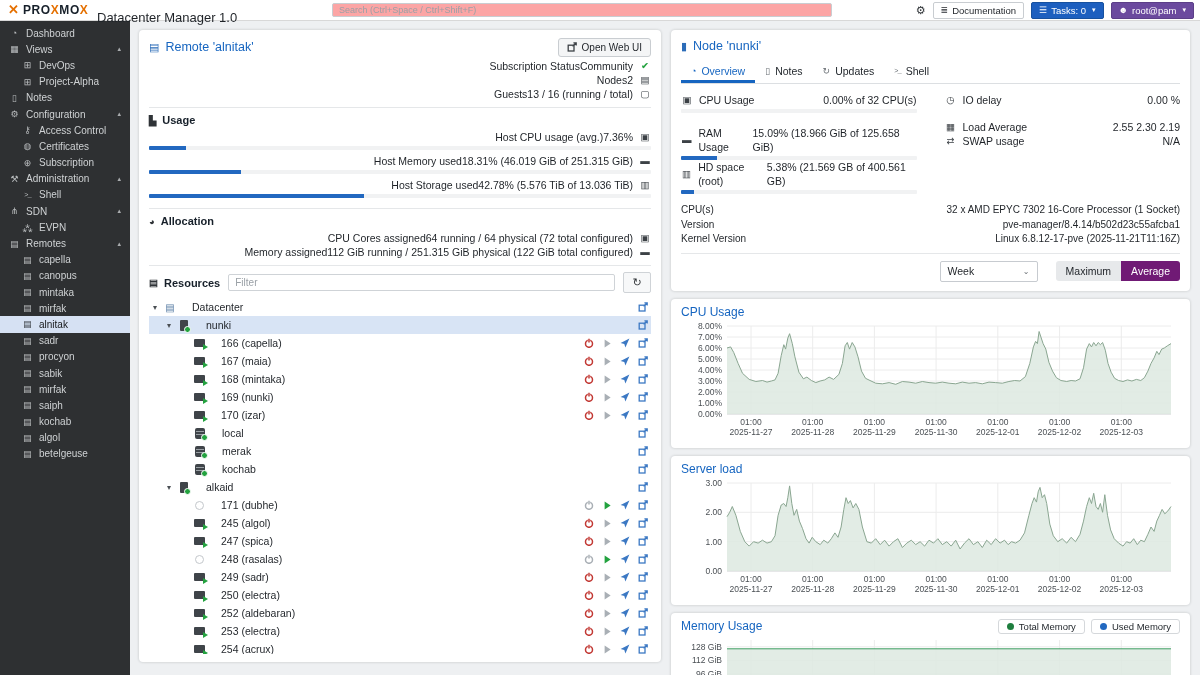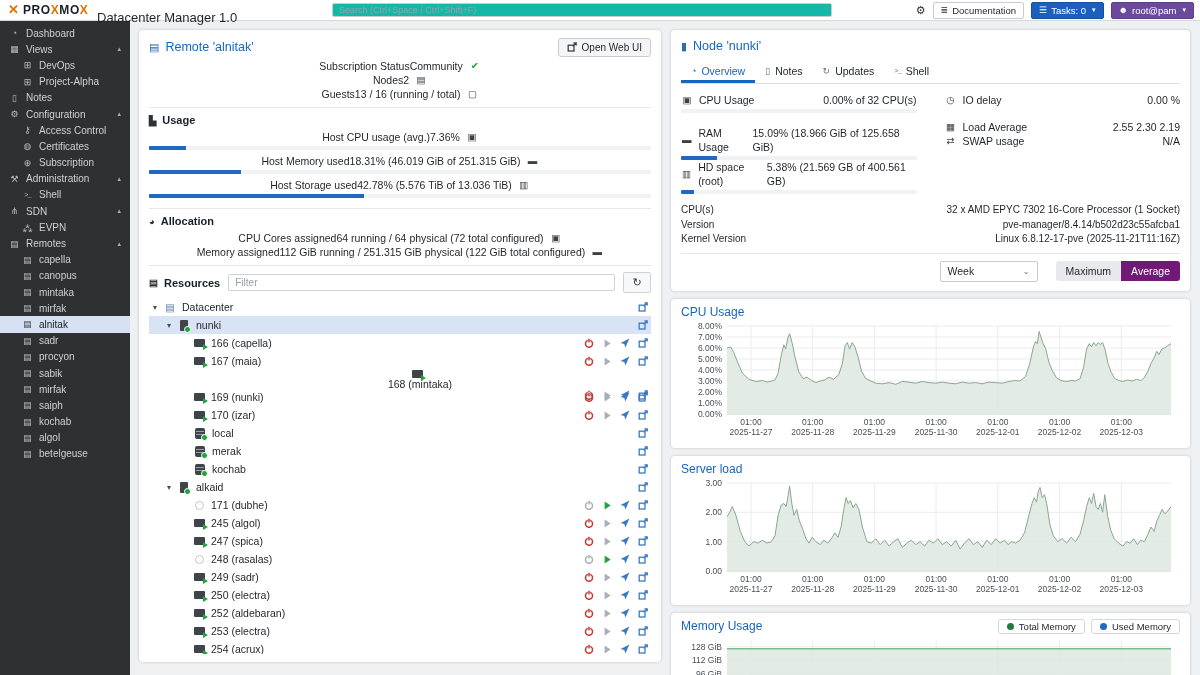--- a/index.html
+++ b/index.html
@@ -4,21 +4,21 @@
 <style>
   html,body{margin:0;padding:0}
   body{width:1200px;height:675px;overflow:hidden;background:#eef0f2;font-family:"Liberation Sans",sans-serif;position:relative}
   
   .topbar{position:absolute;top:0;left:0;right:0;height:20px;background:#fff;border-bottom:1px solid #d8d8d8;z-index:9}
   .brand{position:absolute;left:8px;top:0;height:20px;display:flex;align-items:center;gap:4px}
   .logo-x{color:#e57000;font-weight:bold;font-size:13px;line-height:20px}
   .brand-word{font-weight:bold;font-size:12px;letter-spacing:.6px;color:#17202a}
   .brand-word .ox{color:#e57000}
   .app-title{position:absolute;left:97px;top:8px;line-height:20px;font-size:13px;color:#1f2328}
-  .search{position:absolute;left:332px;top:3px;width:486px;height:12px;border:1px solid #c9cdd1;border-radius:2px;font-size:9px;padding:0 6px;color:#333;background:#14b8a6;font-family:"Liberation Sans",sans-serif}
+  .search{position:absolute;left:332px;top:3px;width:486px;height:12px;border:1px solid #c9cdd1;border-radius:2px;font-size:9px;padding:0 6px;color:#333;background:#fca5a5;font-family:"Liberation Sans",sans-serif}
   .search::placeholder{color:#9aa0a6}
   .tb-right{position:absolute;right:6px;top:0;height:20px;display:flex;align-items:center;gap:7px}
   .tb-ic{font-size:11px;color:#2f3337;line-height:20px}
   .btn{display:inline-flex;align-items:center;gap:4px;height:15px;padding:0 7px;border-radius:2px;font-size:9.5px;border:1px solid #c9cdd1;background:#fff;color:#1f2328;white-space:nowrap}
   .btn .bic{font-size:9px}
   .btn.blue{background:#1d5fbf;border-color:#17519f;color:#fff}
   .btn.purple{background:#6b4a9e;border-color:#5c3f88;color:#fff}
   .caret-s{font-size:7px;margin-left:2px}
   
   .sidebar{position:absolute;top:20px;left:0;width:130px;bottom:0;background:#2e3032;overflow:hidden;padding-top:5px;box-sizing:border-box}
@@ -33,41 +33,41 @@
   
   .mid{position:absolute;top:20px;left:130px;width:538px;bottom:0;padding:10px 7px 13px 9px;box-sizing:border-box}
   .right{position:absolute;top:20px;left:668px;width:532px;bottom:0;padding:10px 10px 0 3px;box-sizing:border-box;display:flex;flex-direction:column;gap:8px}
   .card{background:#fff;border-radius:4px;box-shadow:0 0 3px rgba(15,20,25,.2)}
   
   .remote-card{height:100%;display:flex;flex-direction:column;padding:5px 10px 8px;box-sizing:border-box}
   .card-head{display:flex;align-items:center;height:24px;flex:none}
   .card-title{font-size:12.5px;color:#1665c0;display:flex;align-items:center;gap:6px}
   .ct-ic{font-size:11px;color:#2b6cb8}
   .openweb{margin-left:auto;display:inline-flex;align-items:center;gap:5px;height:17px;padding:0 8px;font-size:10px;color:#1f2328;background:#f4f5f6;border:1px solid #c9cdd1;border-radius:3px}
-  .kv{display:flex;justify-content:center;font-size:10.5px;line-height:14px;color:#1f2328}
+  .kv{display:flex;justify-content:flex-end;font-size:10.5px;line-height:14px;color:#1f2328}
   .kv .val{display:flex;gap:6px;align-items:center}
   .vic{font-size:9.5px;color:#3c4146;width:12px;text-align:center}
   .vic.ok{color:#23a23f}
   .hr{border-top:1px solid #e5e7e9;margin:6px 0 5px;flex:none}
   .sec-title{display:flex;gap:6px;align-items:center;font-weight:bold;font-size:11px;margin:1px 0 4px;color:#17202a}
   .sec-ic{font-size:9.5px;color:#2f3337}
   .urow{margin-bottom:2px}
   .bar{height:4px;background:#f1f2f3;border-radius:1px;margin:2px 0 4px;overflow:hidden}
   .bar i{display:block;height:100%;background:#2268c0}
   .res-toolbar{display:flex;align-items:center;gap:8px;margin:1px 0 5px;flex:none}
   .res-title{display:flex;gap:6px;align-items:center;font-weight:bold;font-size:11px;color:#17202a}
   .filter{flex:1;height:15px;border:1px solid #cfd3d7;border-radius:2px;font-size:10px;padding:0 6px;color:#333;font-family:"Liberation Sans",sans-serif}
   .filter::placeholder{color:#9aa0a6}
   .rbtn{width:26px;height:19px;border:1px solid #cfd3d7;border-radius:2px;background:#f7f8f9;font-size:11px;color:#2f3337;display:flex;align-items:center;justify-content:center}
   .tree{flex:1;min-height:0;overflow:hidden}
   .trow{display:flex;align-items:center;height:18px;font-size:10.5px;color:#1f2328}
   .trow.sel{background:#d8e4f5}
   .tcaret{width:11px;font-size:8px;color:#4a4f54;flex:none;text-align:left}
   .tsp{width:11px;flex:none}
-  .tlabel{margin-left:6px}
+  .tlabel{margin-left:16px}
   .tacts{margin-left:auto;display:flex;gap:8px;padding-right:3px;align-items:center}
   .tact svg{display:block}
   .tico{flex:none;display:inline-block;position:relative}
   .tdc{font-size:10px;color:#5b7fa6;width:12px;text-align:center}
   .tnode{width:8px;height:11px;background:#3f4449;border-radius:1px;margin:0 2px}
   .tnode:after,.tstor:after{content:'';position:absolute;right:-3px;bottom:-2px;width:5px;height:5px;background:#23a23f;border:1px solid #fff;border-radius:50%}
   .tvm{width:11px;height:8px;background:#3f4449;border-radius:1px}
   .tvm:after{content:'';position:absolute;right:-3px;bottom:-3px;border-left:5px solid #23a23f;border-top:3px solid transparent;border-bottom:3px solid transparent}
   .tstop{width:9px;height:9px;border:1.5px solid #c3c7cb;border-radius:50%;box-sizing:border-box;margin:0 1px}
   .tstor{width:10px;height:11px;background:#3f4449;border-radius:2px;margin:0 1px}
@@ -445,21 +445,21 @@
               </svg>
             </span>
             <span class="tact">
               <svg width="10" height="10" viewBox="0 0 10 10">
                 <rect x="1.2" y="3.2" width="5.8" height="5.8" fill="none" stroke="#3b78c3" stroke-width="1.3"></rect>
                 <path d="M5.6 4.4 L9.2 0.8 M6.4 0.8 H9.2 V3.6" fill="none" stroke="#3b78c3" stroke-width="1.3"></path>
               </svg>
             </span>
           </span>
         </div>
-        <div class="trow" style="padding-left: 34px; flex-direction: column;">
+        <div class="trow" style="padding-left: 34px;">
           <span class="tsp"></span>
           <span class="tico tvm"></span>
           <span class="tlabel">168 (mintaka)</span>
           <span class="tacts">
             <span class="tact">
               <svg width="10" height="10" viewBox="0 0 10 10">
                 <circle cx="5" cy="5.8" r="3.5" fill="none" stroke="#c23934" stroke-width="1.5"></circle>
                 <line x1="5" y1="0.3" x2="5" y2="4.6" stroke="#fff" stroke-width="2.4"></line>
                 <line x1="5" y1="0.8" x2="5" y2="4.6" stroke="#c23934" stroke-width="1.5"></line>
               </svg>

